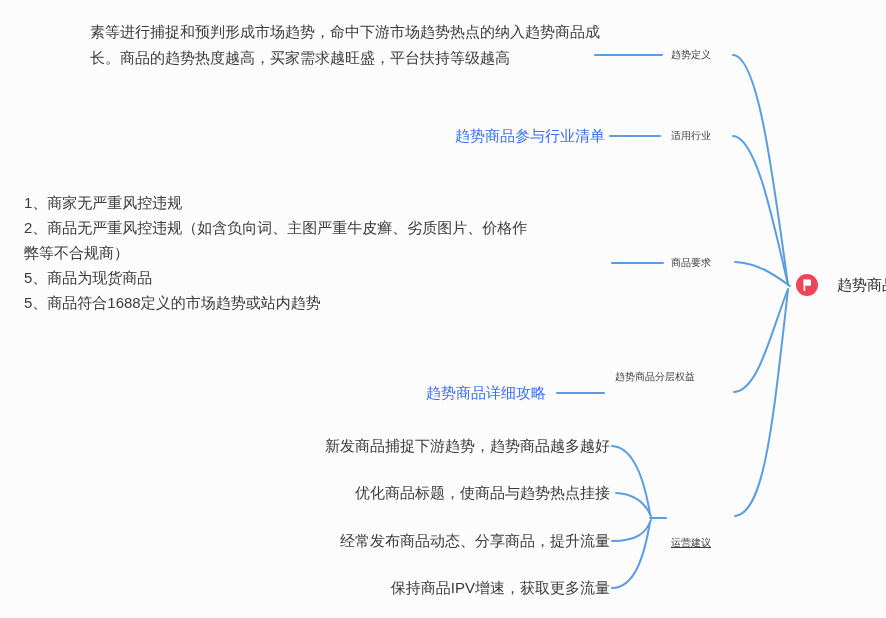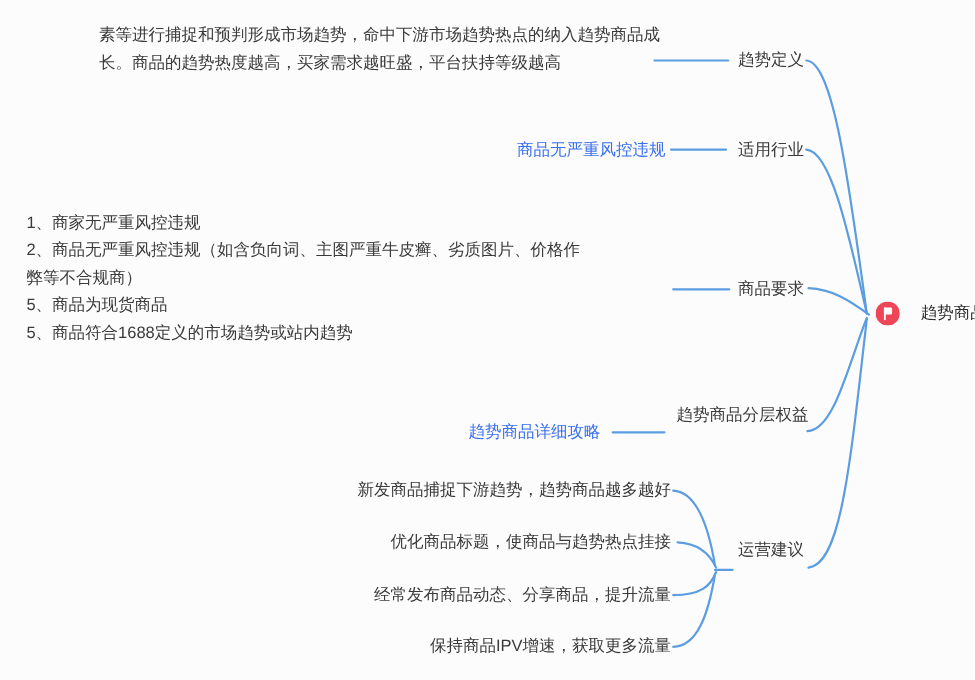--- a/index.html
+++ b/index.html
@@ -22,26 +22,26 @@
   
   .reqs{left:24px;top:190px;line-height:25px;}
   .reqs .line{white-space:nowrap;}
 
   
   .link{position:absolute;font-size:15px;color:var(--c-link,#3a6ff2);white-space:nowrap;transform:translateY(-50%);cursor:pointer;}
   .link-industry{right:281px;top:136px;}
   .link-guide{right:340px;top:393px;}
 
   
-  .label{position:absolute;font-size:15px;white-space:nowrap;transform:translateY(-50%);cursor:pointer;}
+  .label{position:absolute;font-size:10px;white-space:nowrap;transform:translateY(-50%);cursor:pointer;}
   .lbl-def{left:671px;top:55px;}
   .lbl-industry{left:671px;top:136px;}
   .lbl-req{left:671px;top:263px;}
   .lbl-tier{left:615px;top:377px;}
-  .lbl-ops{left:671px;top:500px;}
+  .lbl-ops{left:671px;top:543px;text-decoration:underline;}
 
   
   .suggs{position:absolute;right:276px;top:422px;display:flex;flex-direction:column;align-items:flex-end;}
   .suggs .sugg{height:47.3px;line-height:47.3px;font-size:15px;white-space:nowrap;}
 
   
   .root{position:absolute;left:796px;top:274px;display:flex;align-items:center;gap:19px;cursor:pointer;}
   .root-icon{width:22px;height:22px;display:block;}
   .root-label{font-size:15px;color:#2f2f2f;white-space:nowrap;line-height:22px;}
 </style>
@@ -68,21 +68,21 @@
     <path d="M612 541 C637 541 646 533 651 520"></path>
     <path d="M612 588 C634 588 644 558 650 522"></path>
     <path d="M650 518 H666"></path>
   </svg>
 
   <div class="node para">
       <div class="line">素等进行捕捉和预判形成市场趋势，命中下游市场趋势热点的纳入趋势商品成</div>
       <div class="line">长。商品的趋势热度越高，买家需求越旺盛，平台扶持等级越高</div>
     </div>
 
-  <a class="link link-industry">商品无严重风控违规</a>
+  <a class="link link-industry">趋势商品参与行业清单</a>
 
   <div class="node reqs">
       <div class="line">1、商家无严重风控违规</div>
       <div class="line">2、商品无严重风控违规（如含负向词、主图严重牛皮癣、劣质图片、价格作</div>
       <div class="line">弊等不合规商）</div>
       <div class="line">5、商品为现货商品</div>
       <div class="line">5、商品符合1688定义的市场趋势或站内趋势</div>
     </div>
 
   <a class="link link-guide">趋势商品详细攻略</a>

